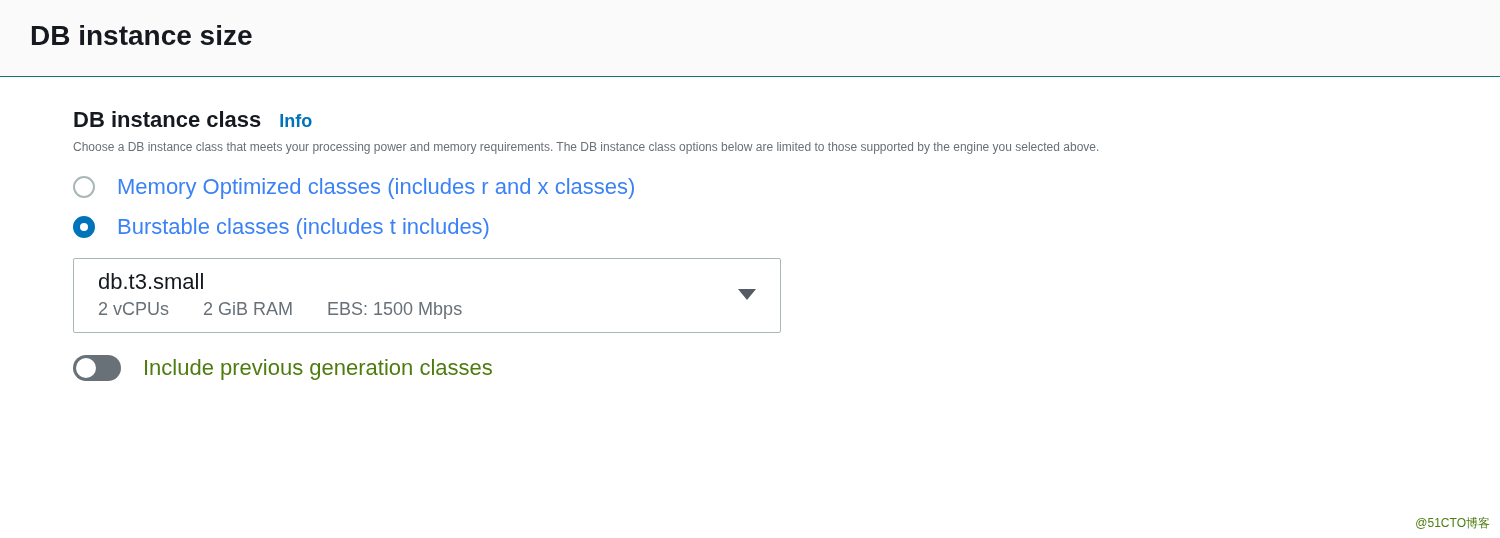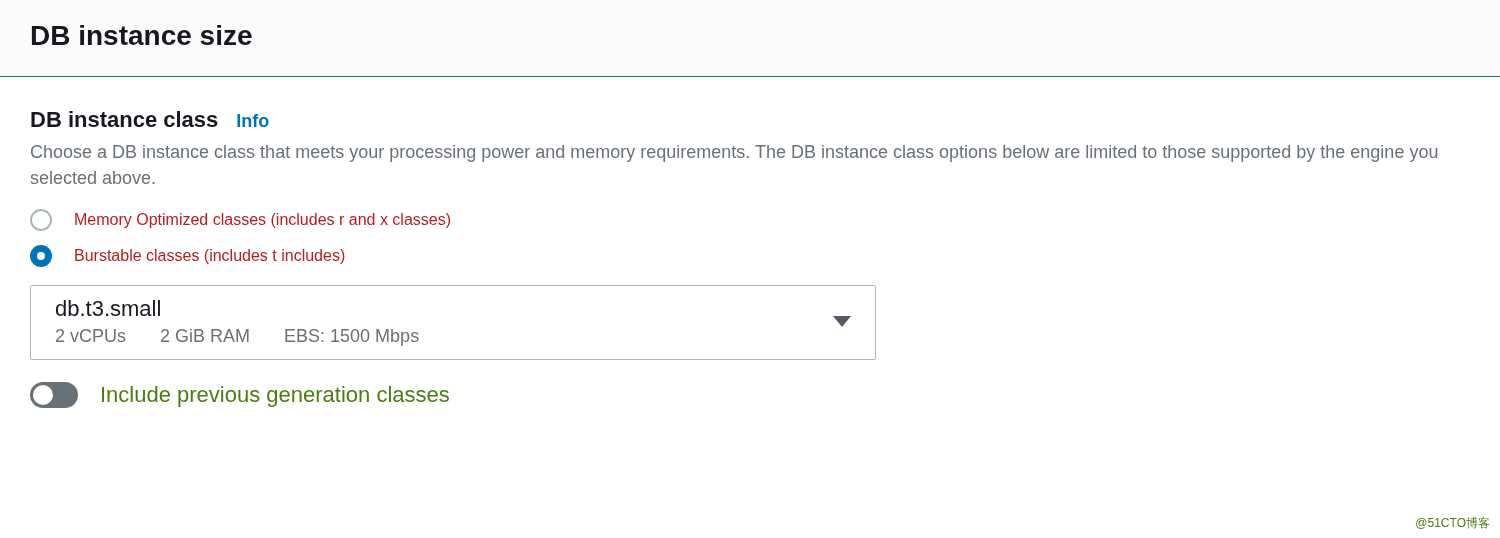--- a/index.html
+++ b/index.html
@@ -18,40 +18,41 @@
       border-bottom: 1px solid #0f766e;
       padding: 20px 30px 24px 30px;
     }
     .panel-title {
       font-size: 28px;
       font-weight: 700;
       color: #16191f;
     }
     .panel-body {
       padding: 30px;
+      margin-left: 43px;
     }
     .field-label-row {
       display: flex;
       align-items: baseline;
       gap: 18px;
       margin-bottom: 6px;
     }
     .field-label {
       font-size: 22px;
       font-weight: 700;
       color: #16191f;
     }
     .info-link {
       font-size: 18px;
       font-weight: 700;
       color: #0073bb;
       cursor: pointer;
     }
     .field-description {
-      font-size: 18px;
+      font-size: 12px;
       color: #687078;
       line-height: 1.45;
       margin-bottom: 18px;
       max-width: 1420px;
     }
     .radio-option {
       display: flex;
       align-items: center;
       gap: 22px;
       margin-bottom: 14px;
@@ -63,26 +64,26 @@
       border-radius: 50%;
       border: 2px solid #aab7b8;
       flex-shrink: 0;
       position: relative;
     }
     .radio-circle.selected {
       border: 7px solid #0073bb;
       background: #ffffff;
     }
     .radio-label {
-      font-size: 16px;
-      color: #b91c1c;
+      font-size: 22px;
+      color: #3b82f6;
     }
     .select-box {
       margin-top: 18px;
-      width: 846px;
+      width: 708px;
       border: 1px solid #aab7b8;
       border-radius: 2px;
       padding: 10px 24px 12px 24px;
       display: flex;
       align-items: center;
       justify-content: space-between;
       cursor: pointer;
       background: #ffffff;
     }
     .select-content {

